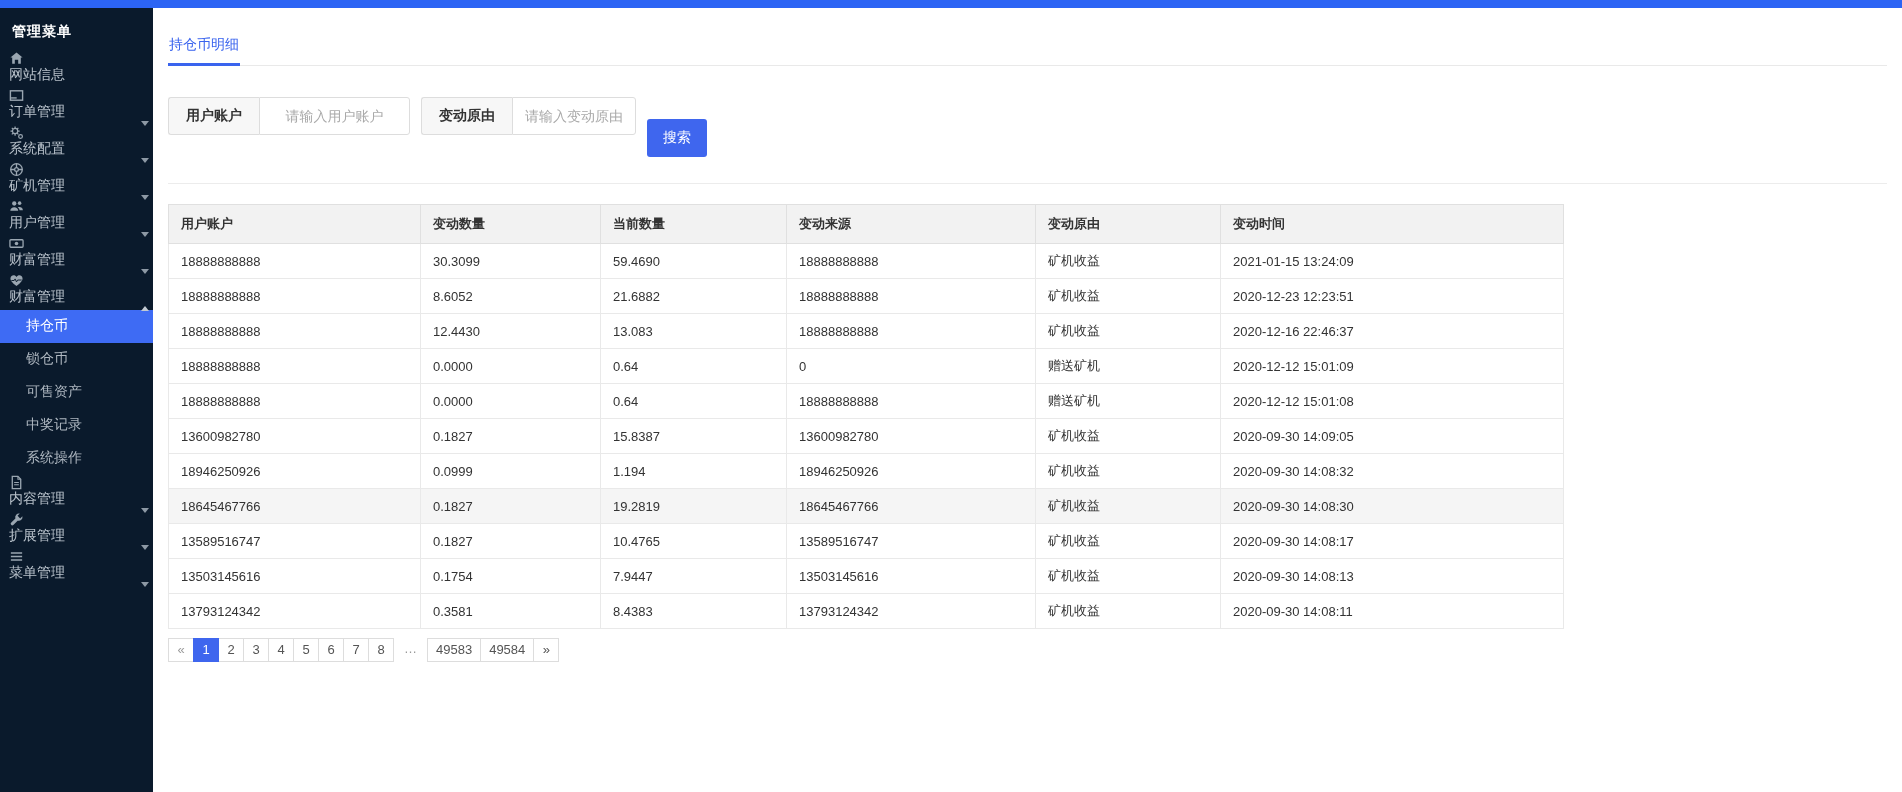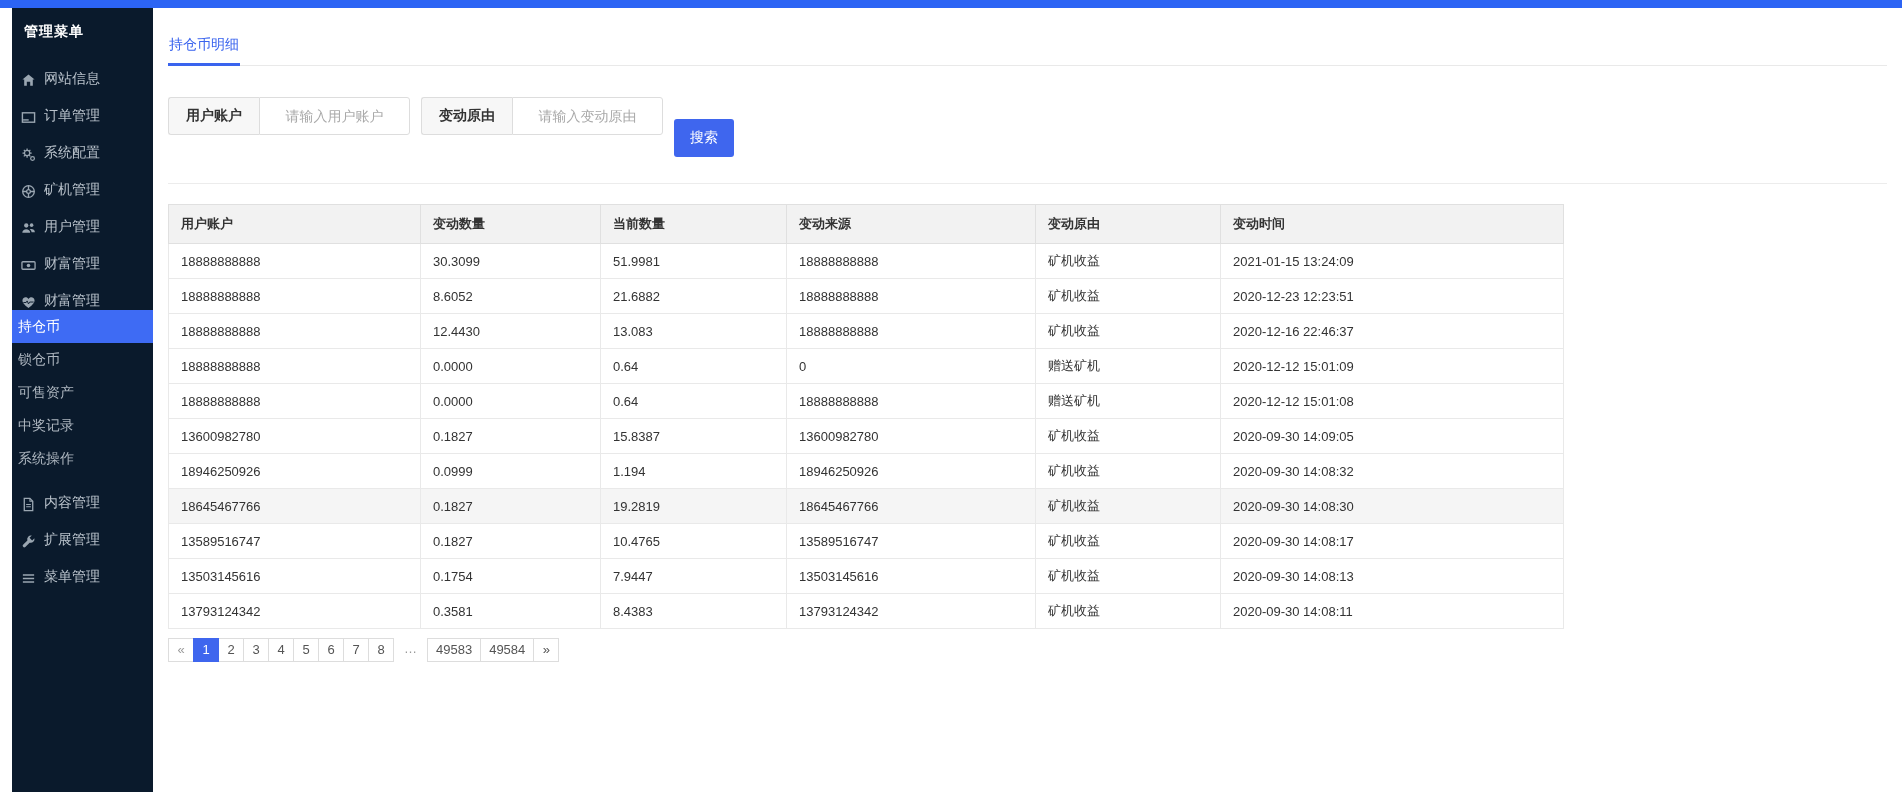--- a/index.html
+++ b/index.html
@@ -9,40 +9,41 @@
     background: #fff;
     position: relative;
     color: #333;
   }
   .topbar {
     position: absolute; top: 0; left: 0; width: 100%; height: 8px;
     background: var(--topbar, #2c64f4);
   }
   
   .sidebar {
-    position: absolute; top: 8px; left: 12px; width: 159px; height: 784px;
+    position: absolute; top: 8px; left: 0; width: 159px; height: 784px;
     background: var(--sidebar-bg, #0a1a2c);
+    font-family: Liberation Mono, monospace;
   }
   .sidebar-title {
     color: #fff; font-weight: bold; font-size: 14px;
     padding: 15px 12px 10px 12px; letter-spacing: 1px;
   }
   .menu-item {
-    display: flex; align-items: flex-end;
+    display: flex; align-items: flex-start;
     height: 37px; padding: 0 10px 0 9px;
-    color: #b9c2cb; font-size: 14px; cursor: pointer;
+    color: #b9c2cb; font-size: 14px; cursor: pointer; flex-direction: column;
   }
   .mi-icon { width: 16px; height: 15px; margin-right: 7px; display: inline-flex; color: #9aa6b1; flex: none; }
   .mi-icon svg { width: 15px; height: 15px; }
   .menu-label { white-space: nowrap; }
   .caret { margin-left: auto; width: 0; height: 0; }
   .caret-down { border-left: 4px solid transparent; border-right: 4px solid transparent; border-top: 5px solid #8d99a5; }
   .caret-up { border-left: 4px solid transparent; border-right: 4px solid transparent; border-bottom: 5px solid #c3cad1; }
   .submenu-item {
-    height: 33px; line-height: 33px; padding-left: 6px;
+    height: 33px; line-height: 33px; padding-left: 26px;
     color: #aeb7c0; font-size: 14px; cursor: pointer; white-space: nowrap;
   }
   .submenu-item.active {
     background: var(--active-item-bg, #3e6bf4);
     color: #fff;
   }
   
   .main {
     position: absolute; top: 8px; left: 153px; right: 0; bottom: 0;
     background: #fff; padding: 0 15px;
@@ -69,21 +70,21 @@
     padding: 0 17px; height: 38px;
     font-size: 14px; font-weight: bold; color: #333; white-space: nowrap;
   }
   .tinput {
     height: 38px; width: 151px; padding: 0 10px;
     border: 1px solid #ddd; border-radius: 0 3px 3px 0;
     font-size: 14px; color: #333; outline: none;
     font-family: "Liberation Sans", "DejaVu Sans", sans-serif;
     text-align: center;
   }
-  .tinput.reason { width: 151px; }
+  .tinput.reason { width: 124px; }
   .tinput::placeholder { color: #a9a9a9; }
   .search-btn {
     height: 38px; padding: 0 16px; border: none; border-radius: 3px;
     background: var(--button-bg, #3f66ee); color: #fff; font-size: 14px;
     cursor: pointer; font-family: "Liberation Sans", "DejaVu Sans", sans-serif; margin-top: 44px;
   }
   .divider { margin-top: 26px; border-bottom: 1px solid #ececec; }
   
   .data-table {
     margin-top: 20px;
@@ -272,21 +273,21 @@
           <th>当前数量</th>
           <th>变动来源</th>
           <th>变动原由</th>
           <th>变动时间</th>
         </tr>
       </thead>
     <tbody>
         <tr>
           <td>18888888888</td>
           <td>30.3099</td>
-          <td>51.9981</td>
+          <td>59.4690</td>
           <td>18888888888</td>
           <td>矿机收益</td>
           <td>2021-01-15 13:24:09</td>
         </tr>
         <tr>
           <td>18888888888</td>
           <td>8.6052</td>
           <td>21.6882</td>
           <td>18888888888</td>
           <td>矿机收益</td>

